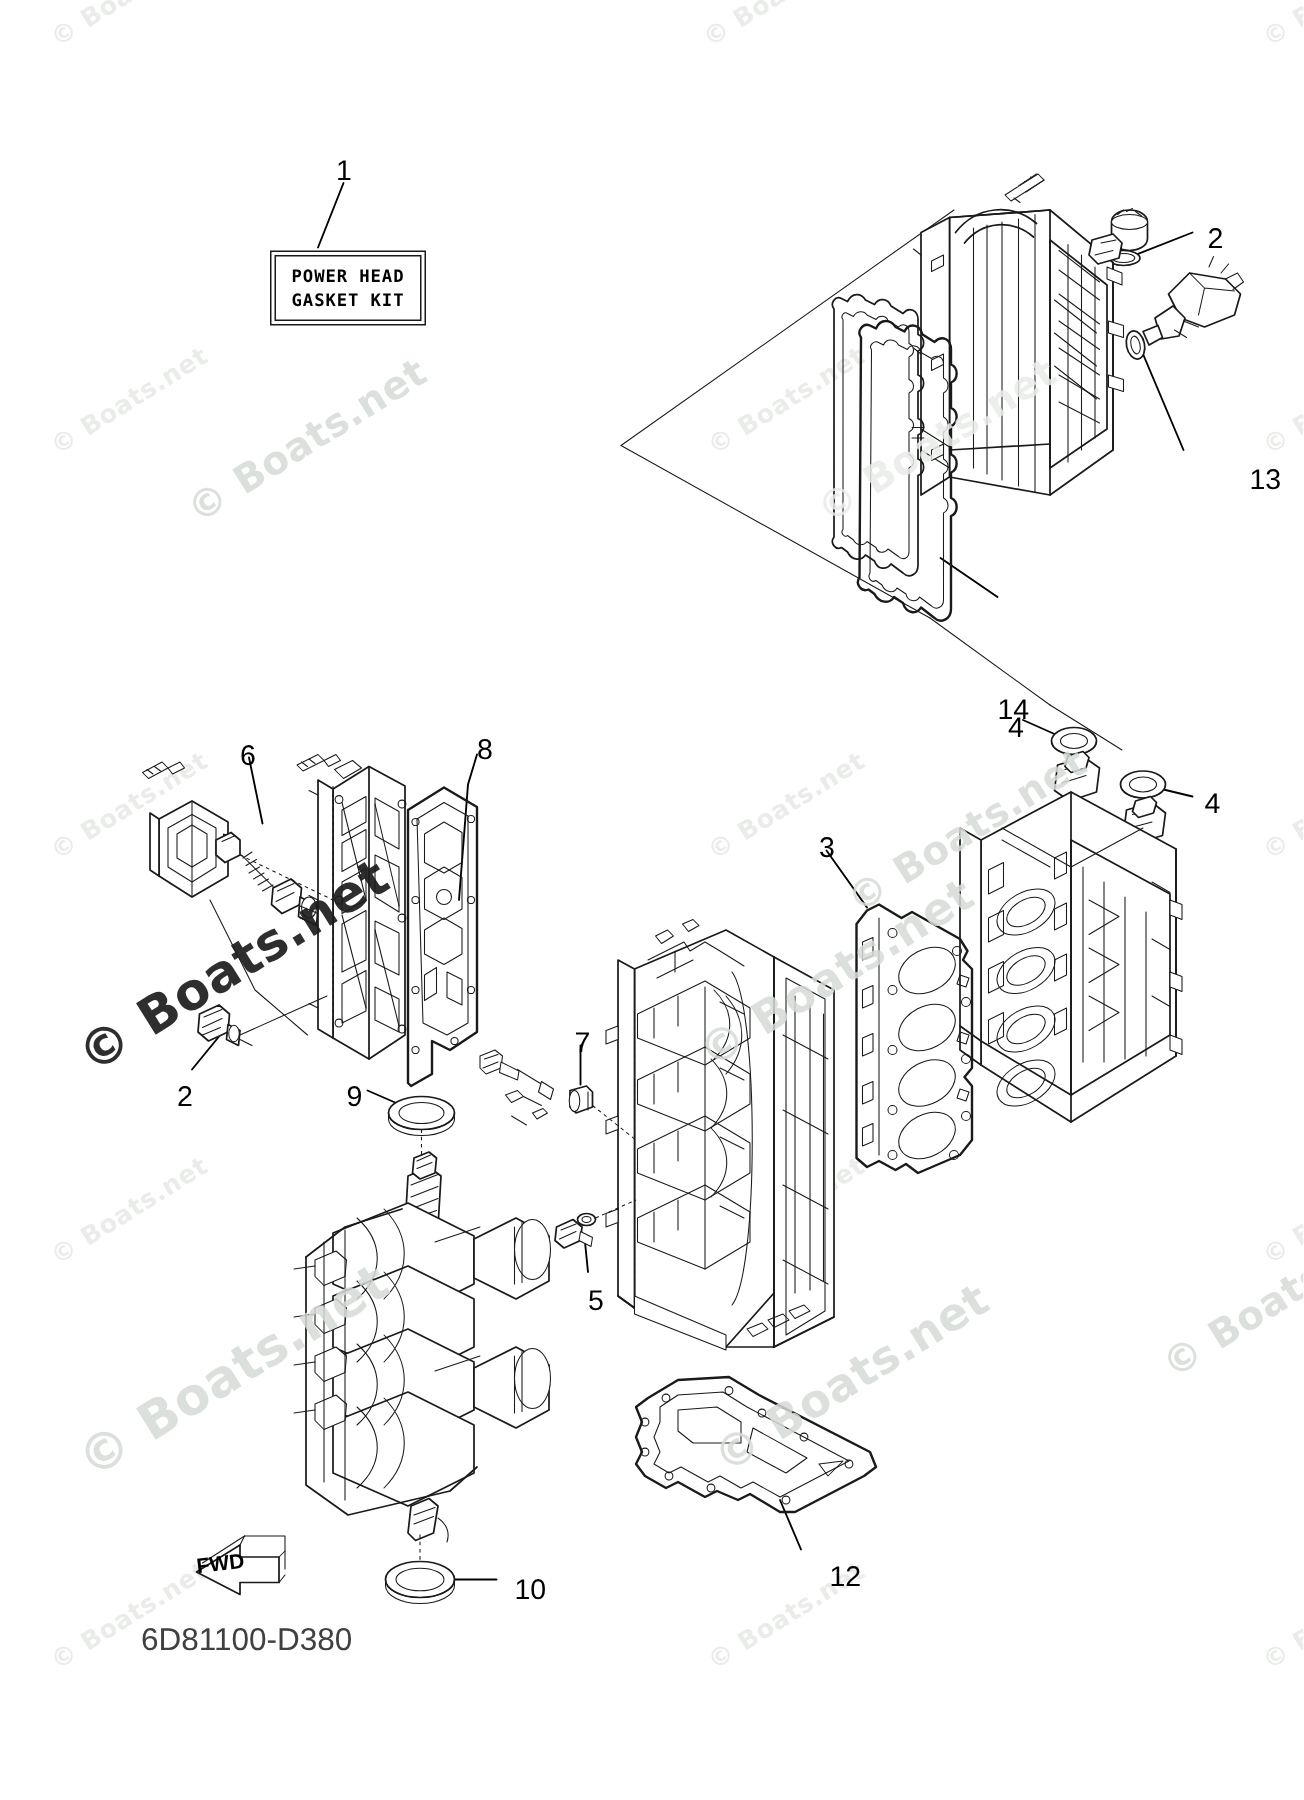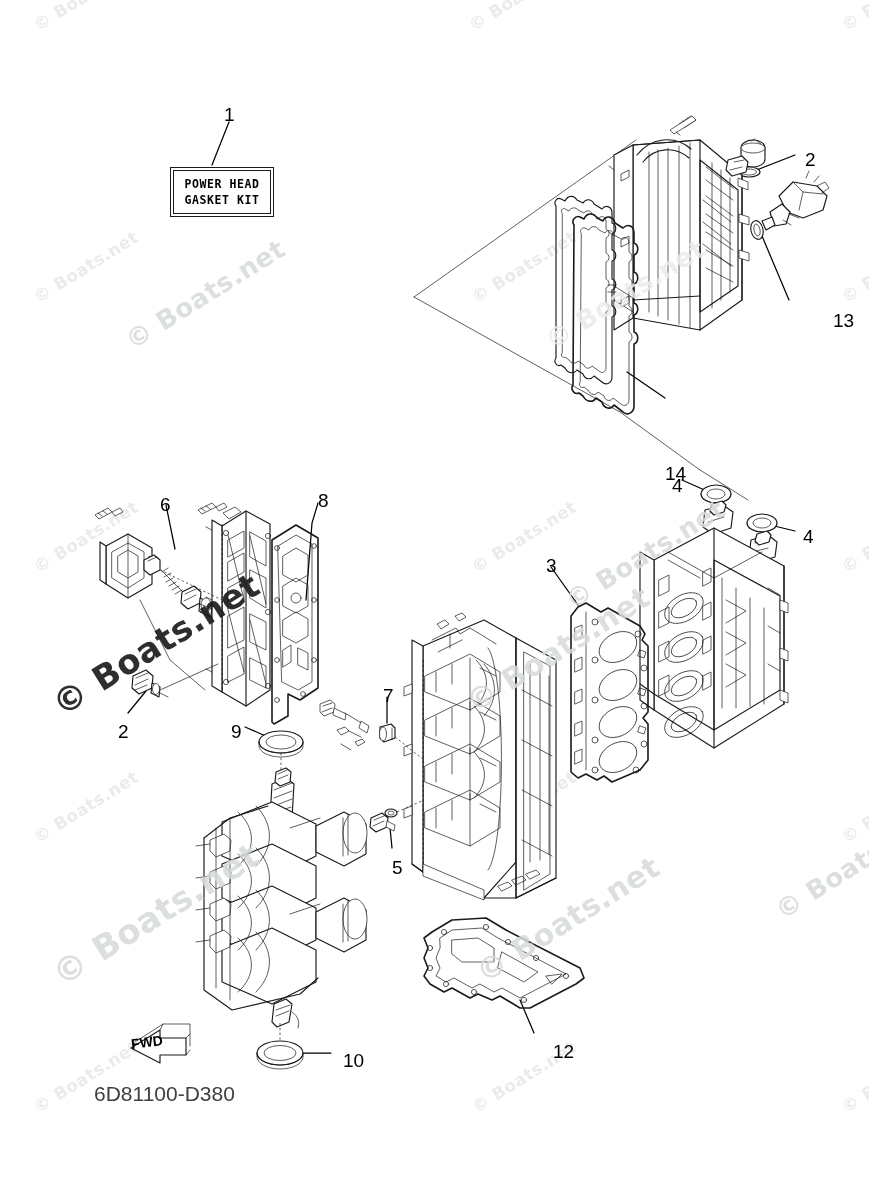--- a/index.html
+++ b/index.html
@@ -45,21 +45,21 @@
     position: absolute;
     font-family: "Liberation Sans", sans-serif;
     font-size: 19px;
     color: #000000;
     font-weight: normal;
     line-height: 1;
     white-space: nowrap;
   }
   #kit-label {
     position: absolute;
-    left: 170px;
+    left: 180px;
     top: 167px;
     width: 104px;
     height: 50px;
     border: 1px solid #1a1a1a;
     background: #ffffff;
     box-sizing: border-box;
     padding: 2px;
   }
   #kit-label .inner {
     width: 100%;

